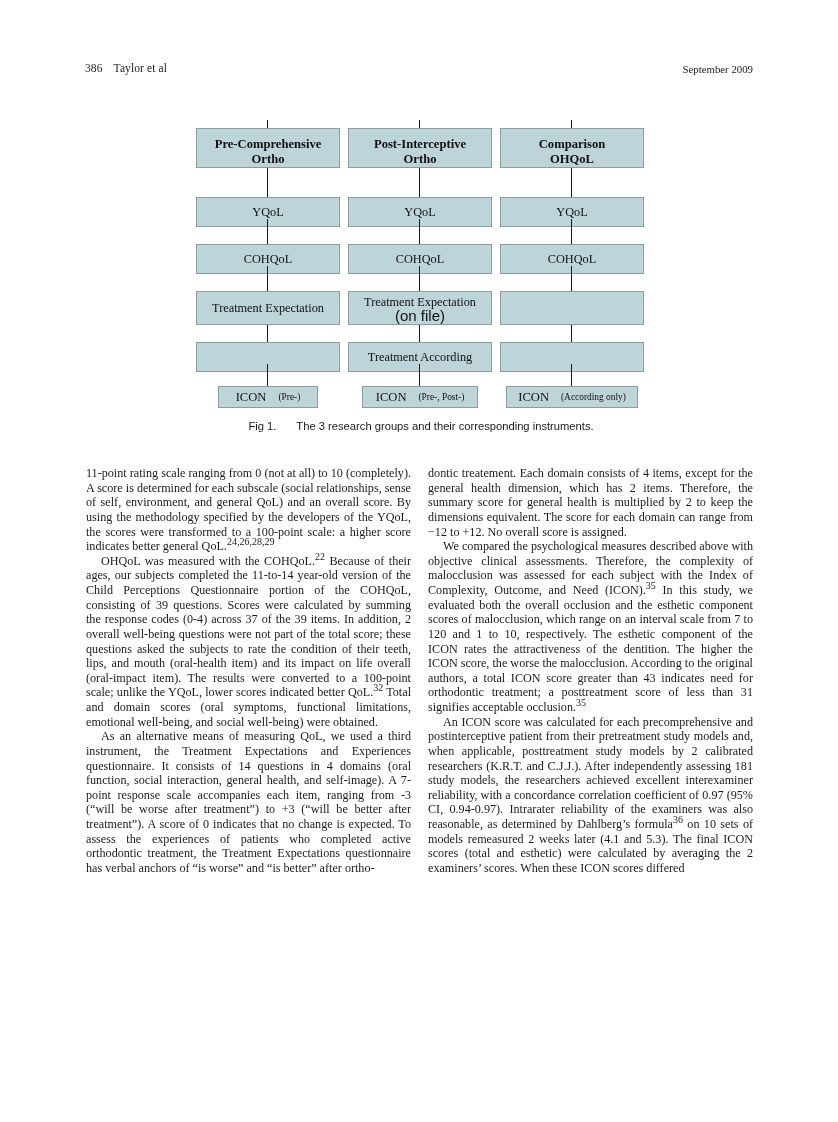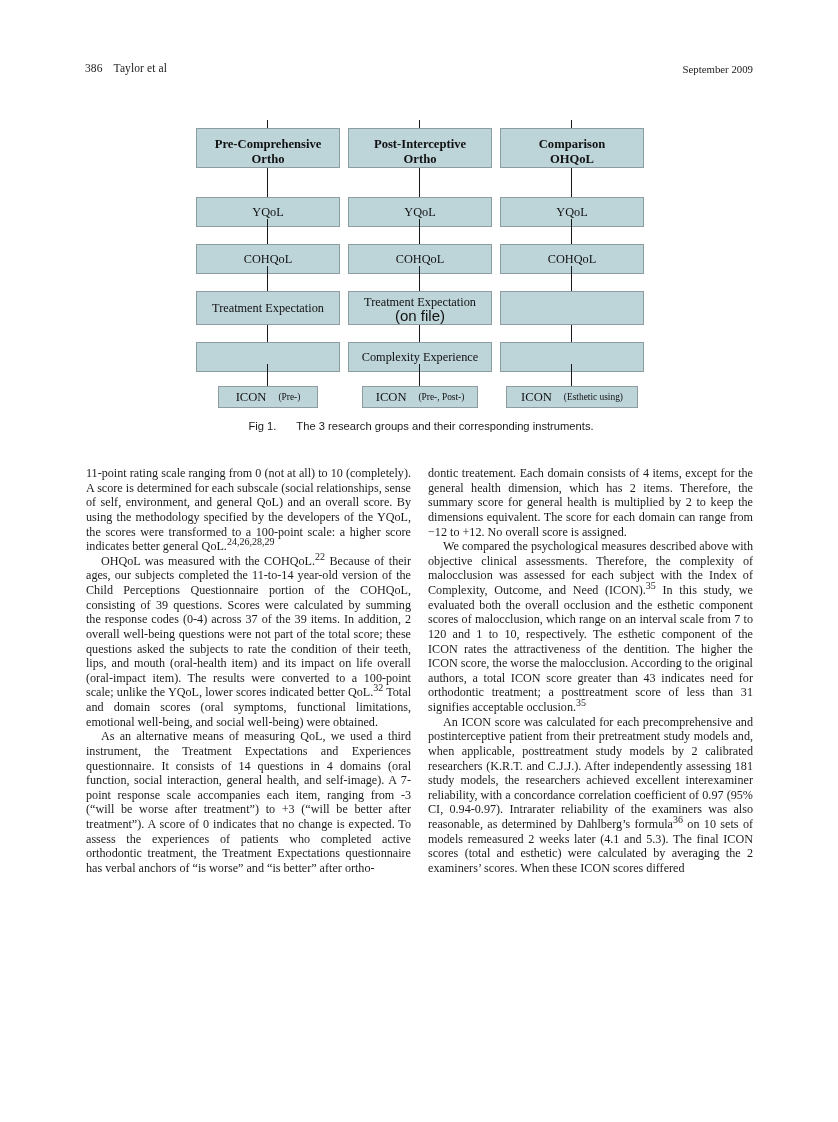--- a/index.html
+++ b/index.html
@@ -207,21 +207,21 @@
         <div class="conn" style="top:91px;height:25px;"></div>
         <div class="node wide bar" style="top:116px;">COHQoL</div>
         <div class="conn" style="top:138px;height:25px;"></div>
         <div class="node wide tall" style="top:163px;">
           <span class="stack">
             <span>Treatment Expectation</span>
             <span class="onfile">(on file)</span>
           </span>
         </div>
         <div class="conn" style="top:197px;height:17px;"></div>
-        <div class="node wide bar" style="top:214px;">Complexity Experience</div>
+        <div class="node wide bar" style="top:214px;">Treatment According</div>
         <div class="conn" style="top:236px;height:22px;"></div>
         <div class="node icon" style="top:258px;left:14px;width:116px;">
           <span>ICON</span>
             <span class="sub">(Pre-, Post-)</span>
         </div>
       </div>
 
       <div class="fig-col c2">
         <div class="conn" style="top:-8px;height:8px;"></div>
         <div class="node wide head" style="top:0px;">
@@ -238,21 +238,21 @@
         <div class="node wide tall" style="top:163px;">
           <span class="stack">
             <span></span>
           </span>
         </div>
         <div class="conn" style="top:197px;height:17px;"></div>
         <div class="node wide bar" style="top:214px;"></div>
         <div class="conn" style="top:236px;height:22px;"></div>
         <div class="node icon" style="top:258px;left:6px;width:132px;">
           <span>ICON</span>
-            <span class="sub">(Esthetic using)</span>
+            <span class="sub">(According only)</span>
         </div>
       </div>
 
     </div>
 
     <div class="fig-caption">
       <span class="lbl">Fig 1.</span><span>The 3 research groups and their corresponding instruments.</span>
     </div>
   </div>
 

